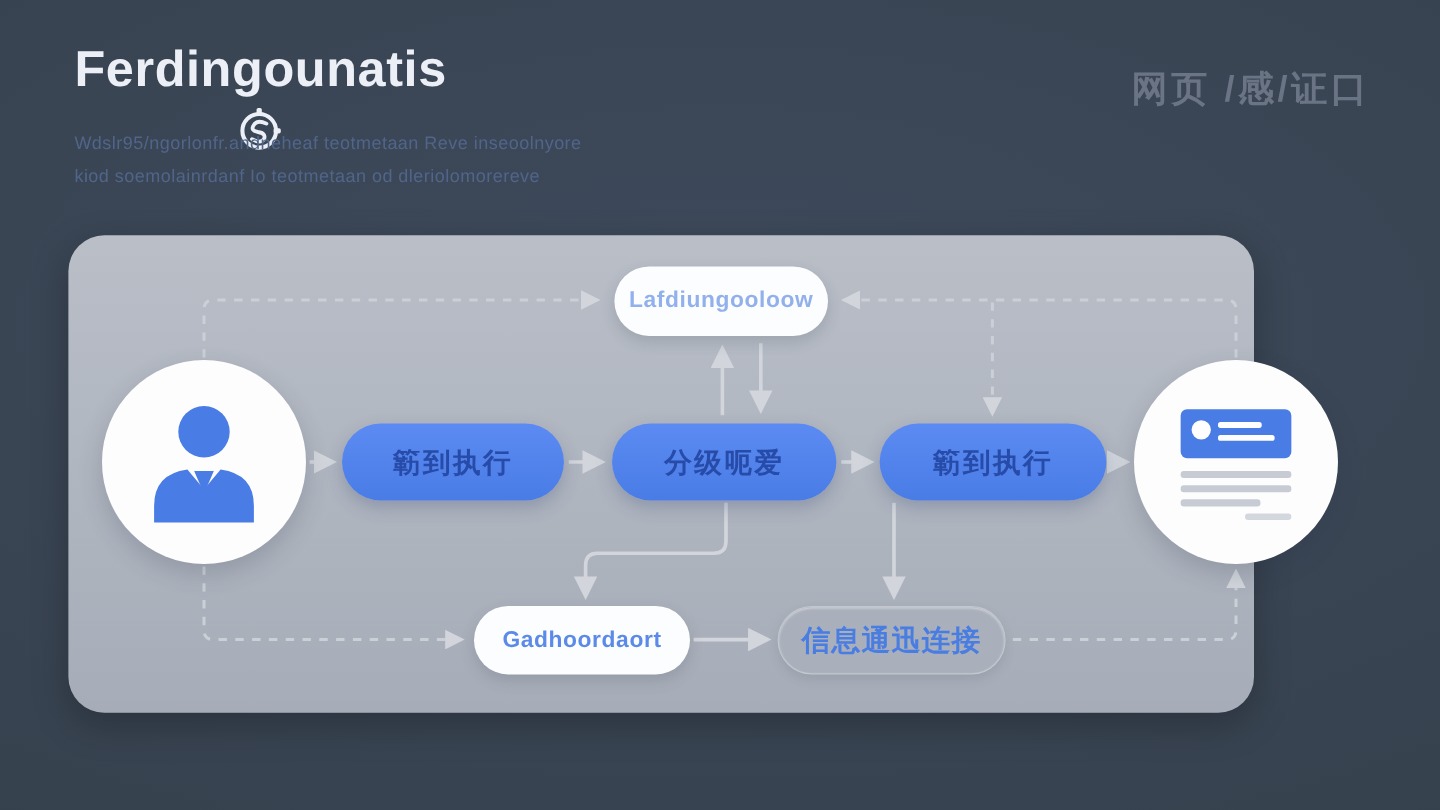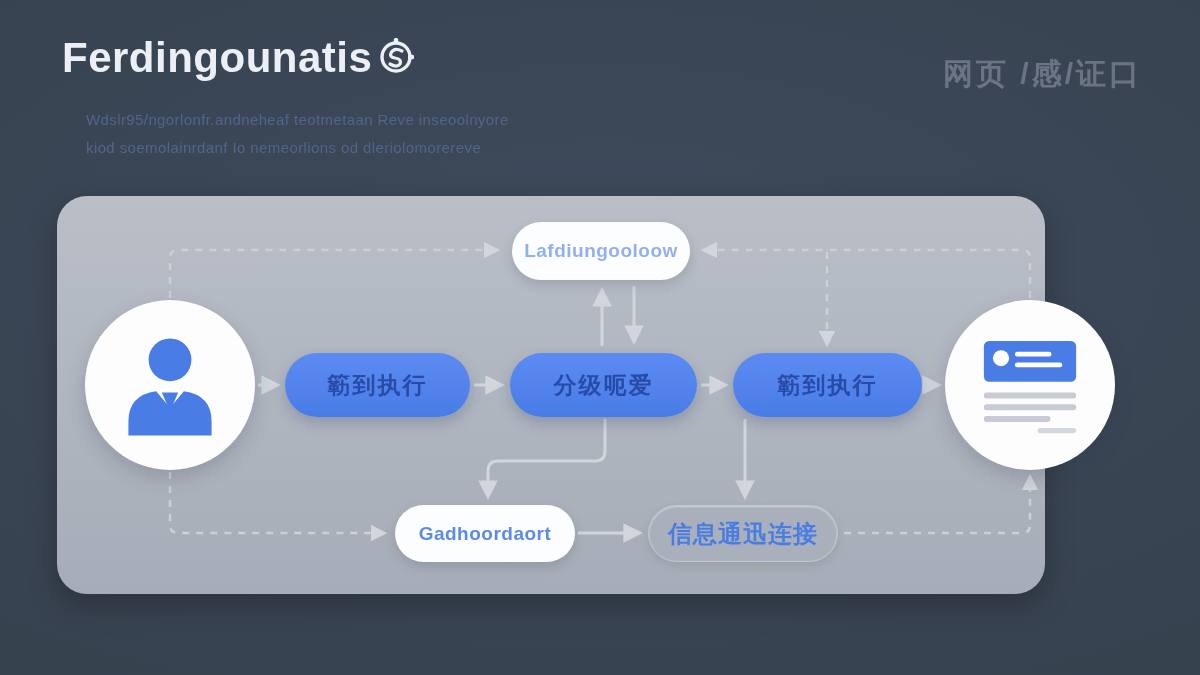--- a/index.html
+++ b/index.html
@@ -10,35 +10,35 @@
     overflow:hidden;
   }
   .stage {
     position:relative; width:1200px; height:675px;
     background:radial-gradient(ellipse 120% 100% at 50% 40%, #3e4a5c 0%, #37424f 70%, #2f3947 100%);
   }
 
   
   .title-row {
     position:absolute; left:62px; top:34px;
-    display:flex; align-items:flex-start; gap:4px;
+    display:flex; align-items:center; gap:4px;flex-direction:column;
   }
   .page-title {
     font-size:42px; font-weight:700; color:#ecf0f6; letter-spacing:0.5px;
   }
   .title-badge { width:44px; height:44px; margin-left:-2px; }
   .top-right-label {
     position:absolute; right:58px; top:54px;
     font-size:30px; font-weight:600; letter-spacing:3px;
     color:#9aa3b4; opacity:0.5;
   }
   .subtitle {
     position:absolute; left:62px; top:106px;
     font-size:15px; line-height:28px; font-weight:500;
-    color:#51658a; letter-spacing:0.4px;margin-left:24px;
+    color:#51658a; letter-spacing:0.4px;
   }
 
   
   .panel {
     position:absolute; left:57px; top:196px; width:988px; height:398px;
     border-radius:30px;
     background:linear-gradient(180deg,#b9bec7 0%, #afb5bf 55%, #a7adb8 100%);
     box-shadow:0 10px 30px rgba(0,0,0,0.25);
   }
   .connector-layer { position:absolute; left:0; top:0; width:1086px; height:398px; }
@@ -95,21 +95,21 @@
       <path d="M28,17 Q20,13 17,19 Q15,23 21,24 Q28,25 26,30 Q23,34 16,30" fill="none" stroke="#ecf0f6" stroke-width="3.2" stroke-linecap="round"></path>
       <rect x="19.8" y="4" width="4.4" height="6" rx="1.5" fill="#ecf0f6"></rect>
       <rect x="34" y="20.8" width="6" height="4.4" rx="1.5" fill="#ecf0f6"></rect>
     </svg>
   </div>
 
   <div class="top-right-label">网页 /感/证口</div>
 
   <div class="subtitle">
     <div>Wdslr95/ngorlonfr.andneheaf teotmetaan Reve inseoolnyore</div>
-    <div>kiod soemolainrdanf Io nemeorlions od dleriolomorereve</div>
+    <div>kiod soemolainrdanf Io teotmetaan od dleriolomorereve</div>
   </div>
 
   <div class="panel">
 
     <svg class="connector-layer" viewBox="0 0 1086 398">
       <defs>
         <marker id="arr" viewBox="0 0 10 10" refX="8" refY="5" markerWidth="6.5" markerHeight="6.5" orient="auto-start-reverse">
           <path d="M0,0 L10,5 L0,10 Z" fill="#d2d6dc"></path>
         </marker>
       </defs>

